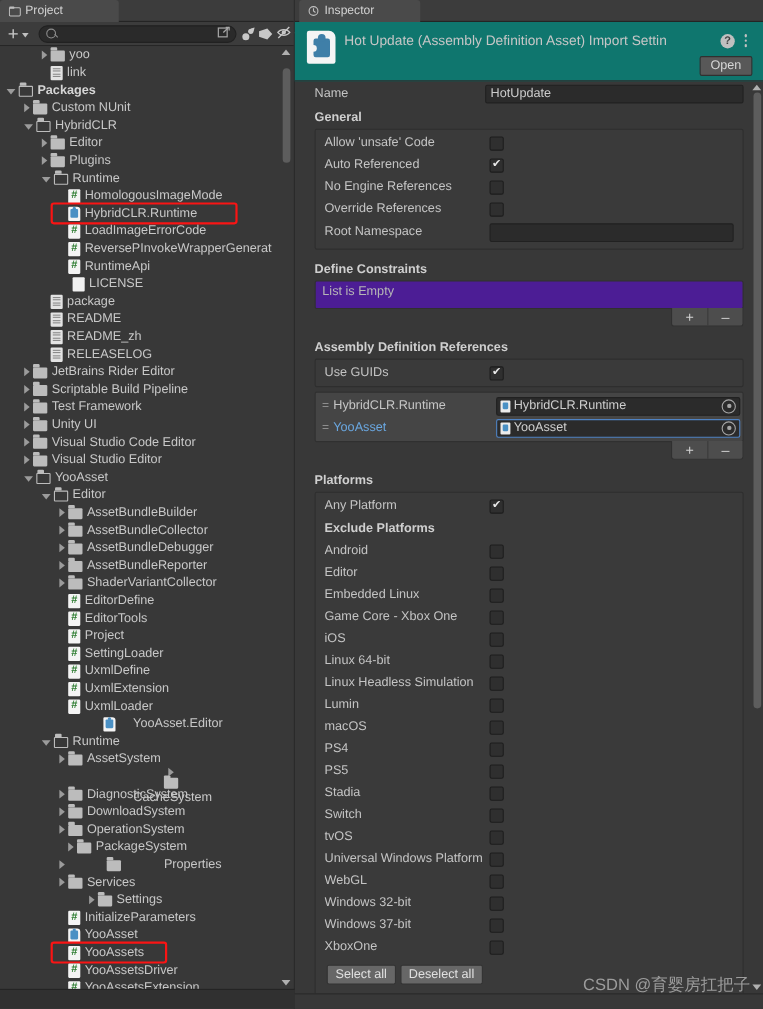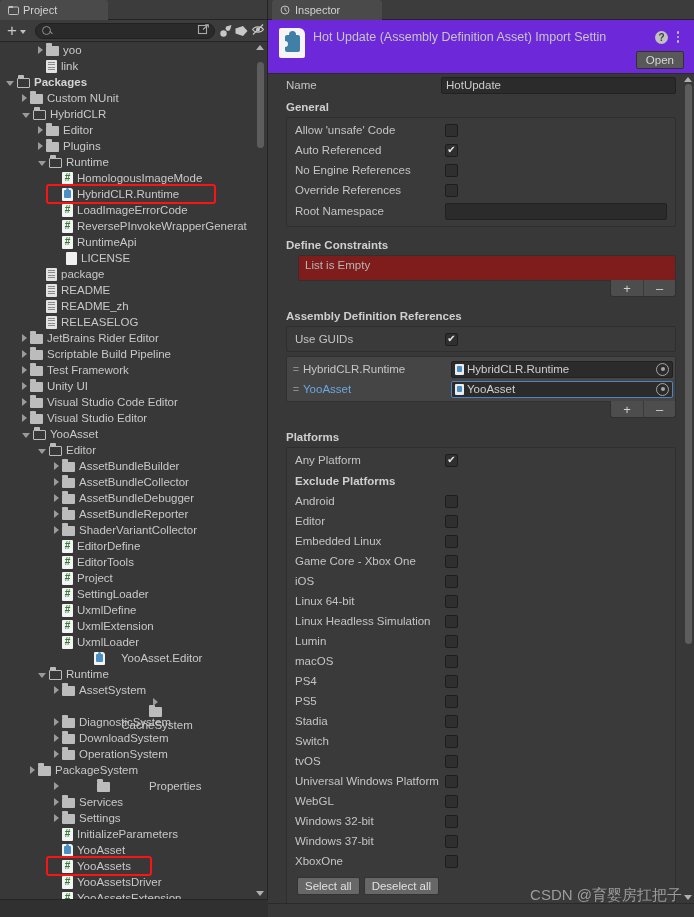--- a/index.html
+++ b/index.html
@@ -173,21 +173,21 @@
   
   .inspector {
     width: 426px; height: 917px; background: #383838;
     display: flex; flex-direction: column; position: relative;
   }
   .insp-tabbar {
     height: 20px; background: #3c3c3c; position: relative; flex: none;
     border-bottom: 1px solid #242424;
   }
   .insp-header {
-    background: #6d28d9; flex: none; position: relative;
+    background: #0f766e; flex: none; position: relative;
     border-bottom: 1px solid #2b2b2b; padding: 6px 8px 6px 8px;
     height: 54px;
   }
   .insp-header .big-icon {
     position: absolute; left: 11px; top: 8px; width: 26px; height: 30px;
     background: #f5f5f5; border-radius: 2px 6px 2px 2px;
     display: flex; align-items: center; justify-content: center;
   }
   .insp-header .big-icon .puzzle {
     width: 15px; height: 17px; background: #3f7fa8; border-radius: 2px;
@@ -254,22 +254,22 @@
   }
   .name-row { height: 22px; display: flex; align-items: center; }
   .name-row .prop-label { width: 155px; }
   .name-row .textfield { flex: 1; }
 
   .gbox {
     background: #3a3a3a; border: 1px solid #2e2e2e; border-radius: 2px;
   }
 
   .listbox {
-    background: #7f1d1d; border: 1px solid #303030; border-radius: 2px;
-    min-height: 26px; padding: 3px 6px; color: #b6b6b6; font-size: 11.5px; margin-left: 12px;
+    background: #4c1d95; border: 1px solid #303030; border-radius: 2px;
+    min-height: 26px; padding: 3px 6px; color: #b6b6b6; font-size: 11.5px;
   }
   .list-footer { display: flex; justify-content: flex-end; margin-top: -1px; }
   .pm-btns {
     display: flex; background: #4d4d4d; border: 1px solid #303030;
     border-top: none; border-radius: 0 0 3px 3px;
   }
   .pm-btns span {
     width: 32px; height: 16px; display: flex; align-items: center;
     justify-content: center; color: #d2d2d2; font-size: 13px; line-height: 1;
   }
@@ -643,36 +643,36 @@
           <div class="row" style="padding-left: 54px;">
             <span class="arrow"></span>
             <span class="ico ico-folder"></span>
             <span class="label">DownloadSystem</span>
           </div>
           <div class="row" style="padding-left: 54px;">
             <span class="arrow"></span>
             <span class="ico ico-folder"></span>
             <span class="label">OperationSystem</span>
           </div>
-          <div class="row" style="padding-left: 30px;">
+          <div class="row" style="padding-left: 62px;">
             <span class="arrow"></span>
             <span class="ico ico-folder"></span>
             <span class="label">PackageSystem</span>
           </div>
           <div class="row" style="padding-left: 54px; gap: 35px;">
             <span class="arrow"></span>
             <span class="ico ico-folder"></span>
             <span class="label">Properties</span>
           </div>
           <div class="row" style="padding-left: 54px;">
             <span class="arrow"></span>
             <span class="ico ico-folder"></span>
             <span class="label">Services</span>
           </div>
-          <div class="row" style="padding-left: 54px;">
+          <div class="row" style="padding-left: 54px; margin-left: 27px;">
             <span class="arrow"></span>
             <span class="ico ico-folder"></span>
             <span class="label">Settings</span>
           </div>
           <div class="row" style="padding-left: 54px;">
             <span class="arrow none"></span>
             <span class="ico ico-cs">#</span>
             <span class="label">InitializeParameters</span>
           </div>
           <div class="row" style="padding-left: 54px;">

